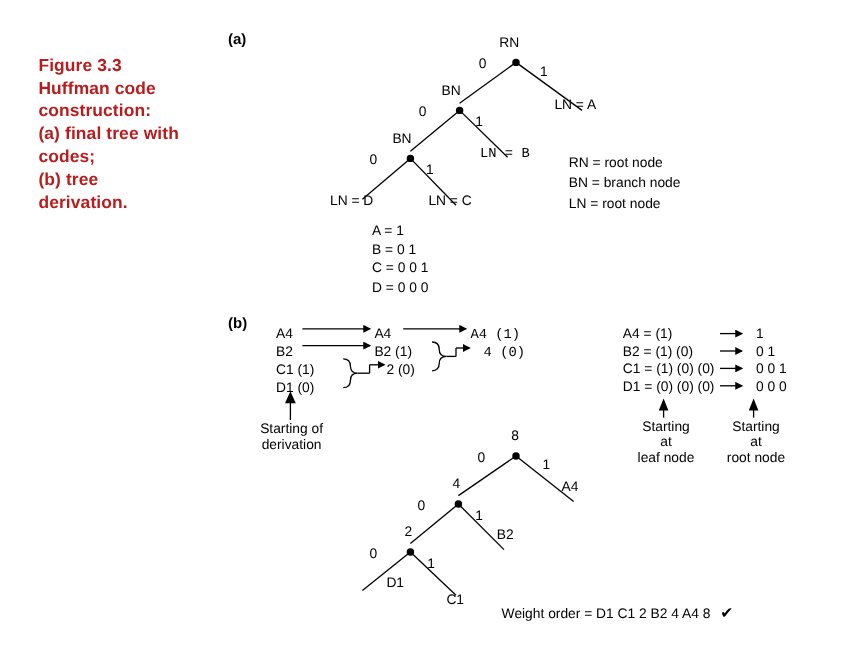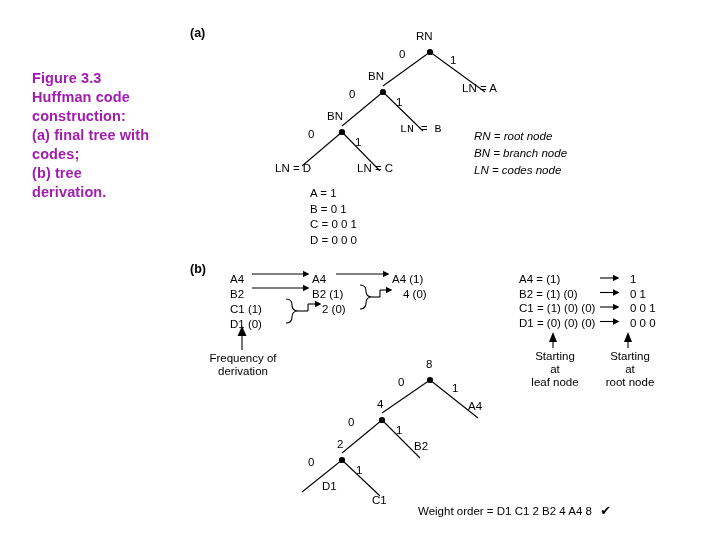--- a/index.html
+++ b/index.html
@@ -50,35 +50,35 @@
   }
 
   
   .dtext {
     font-size: 11.5px;
     white-space: nowrap;
     color: #000;
   }
   .mono-list { line-height: 15px; }
 
-  .legend div { line-height: 17px; font-style: italic; }
+  .legend div { line-height: 17px; }
   .codes div { line-height: 15.5px; }
 
   .center { text-align: center; }
 
   svg { display: block; overflow: visible; }
   .ln { stroke: #000; stroke-width: 1.1px; fill: none; }
   .node-dot { fill: #000; }
 </style>
 </head>
 <body>
 
 <div id="stage">
 
-  <div class="abs" id="caption" style="color: #a21caf; margin-top: 23px;">
+  <div class="abs" id="caption" style="color: #b91c1c;">
     <span class="cap-line">Figure 3.3</span>
     <span class="cap-line">Huffman code</span>
     <span class="cap-line">construction:</span>
     <span class="clip">(a) final tree with</span>
     <span class="cap-line">codes;</span>
     <span class="cap-line">(b) tree</span>
     <span class="cap-line">derivation.</span>
   </div>
 
   <div class="abs section-label" style="left:190px; top:26px;">(a)</div>
@@ -109,21 +109,21 @@
   <div class="abs dtext" style="left:399px; top:48px;">0</div>
   <div class="abs dtext" style="left:450px; top:54px;">1</div>
   <div class="abs dtext" style="left:349px; top:88px;">0</div>
   <div class="abs dtext" style="left:396px; top:96px;">1</div>
   <div class="abs dtext" style="left:308px; top:128px;">0</div>
   <div class="abs dtext" style="left:355px; top:136px;">1</div>
 
   <div class="abs dtext legend" style="left:474px; top:128px;">
     <div>RN  =  root node</div>
     <div>BN  =  branch node</div>
-    <div>LN  =  codes node</div>
+    <div>LN  =  root node</div>
   </div>
 
   <div class="abs dtext codes" style="left:310px; top:186px;">
     <div>A = 1</div>
     <div>B = 0 1</div>
     <div>C = 0 0 1</div>
     <div>D = 0 0 0</div>
   </div>
 
   <div class="abs section-label" style="left:190px; top:262px;">(b)</div>
@@ -134,21 +134,21 @@
     <div>C1 (1)</div>
     <div>D1 (0)</div>
   </div>
 
   <div class="abs dtext mono-list" style="left:312px; top:272px;">
     <div>A4</div>
     <div>B2 (1)</div>
     <div style="padding-left:10px;">2 (0)</div>
   </div>
 
-  <div class="abs dtext mono-list" style="left:392px; top:272px;">
+  <div class="abs dtext mono-list" style="left:392px; top:272px;font-family:Liberation Mono, monospace;">
     <div>A4 (1)</div>
     <div style="padding-left:11px;">4 (0)</div>
   </div>
 
   <svg class="abs" style="left:228px; top:268px;" width="200" height="62">
     <defs>
       <marker id="ah" viewBox="0 0 10 10" refX="8" refY="5" markerWidth="6" markerHeight="6" orient="auto">
         <path d="M 0 0 L 10 5 L 0 10 z" fill="#000"></path>
       </marker>
     </defs>
@@ -168,21 +168,21 @@
     <line class="ln" x1="144" y1="29" x2="152" y2="29"></line>
     <line class="ln" x1="152" y1="29" x2="152" y2="22"></line>
     <line class="ln" x1="152" y1="22" x2="163" y2="22" marker-end="url(#ah)"></line>
   </svg>
 
   <svg class="abs" style="left:230px; top:326px;" width="30" height="26">
     <line class="ln" x1="12" y1="24" x2="12" y2="5"></line>
     <path d="M 12 0 L 16.5 10 L 7.5 10 z" fill="#000"></path>
   </svg>
   <div class="abs dtext center" style="left:198px; top:352px; width:90px; line-height:13px;">
-    <div>Frequency of</div>
+    <div>Starting of</div>
     <div>derivation</div>
   </div>
 
   <div class="abs dtext" style="left:519px; top:272px; line-height:14.5px;">
     <div>A4 = (1)</div>
     <div>B2 = (1) (0)</div>
     <div>C1 = (1) (0) (0)</div>
     <div>D1 = (0) (0) (0)</div>
   </div>
 

